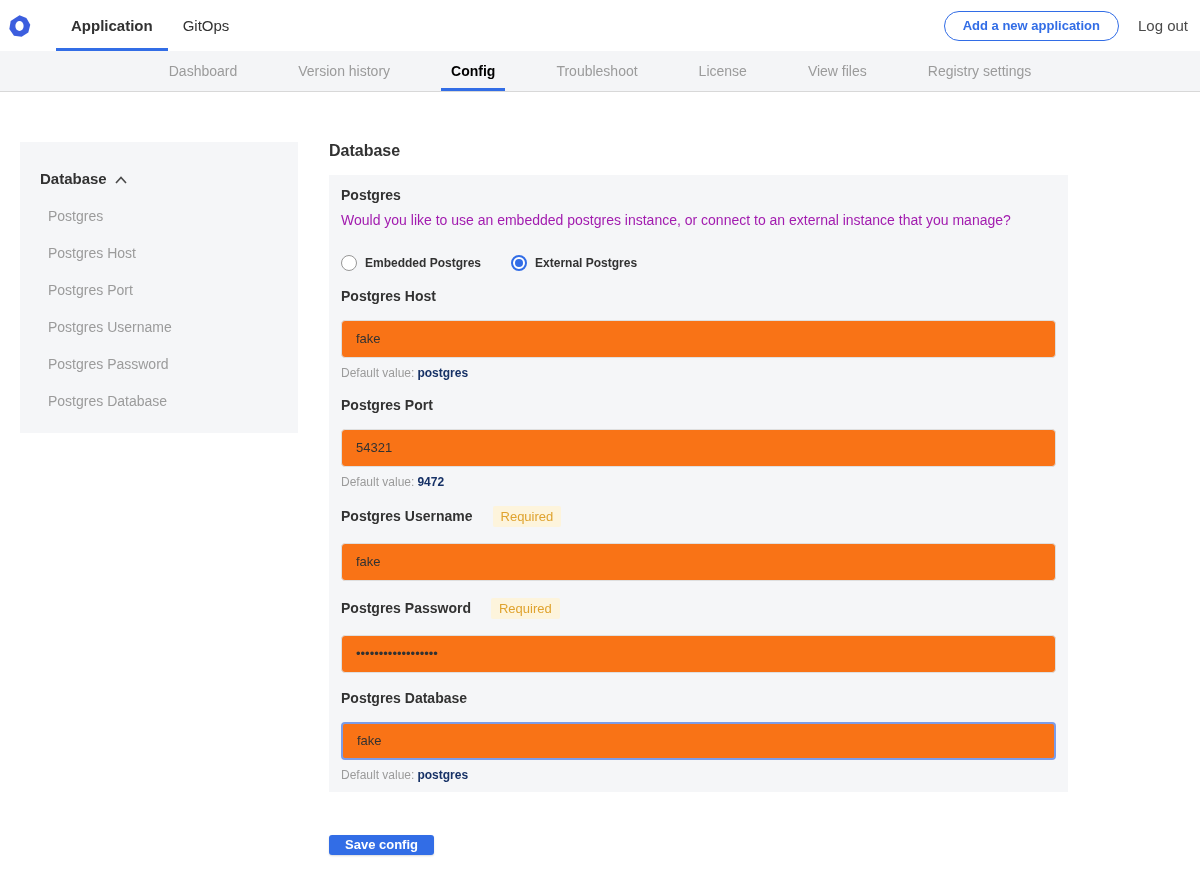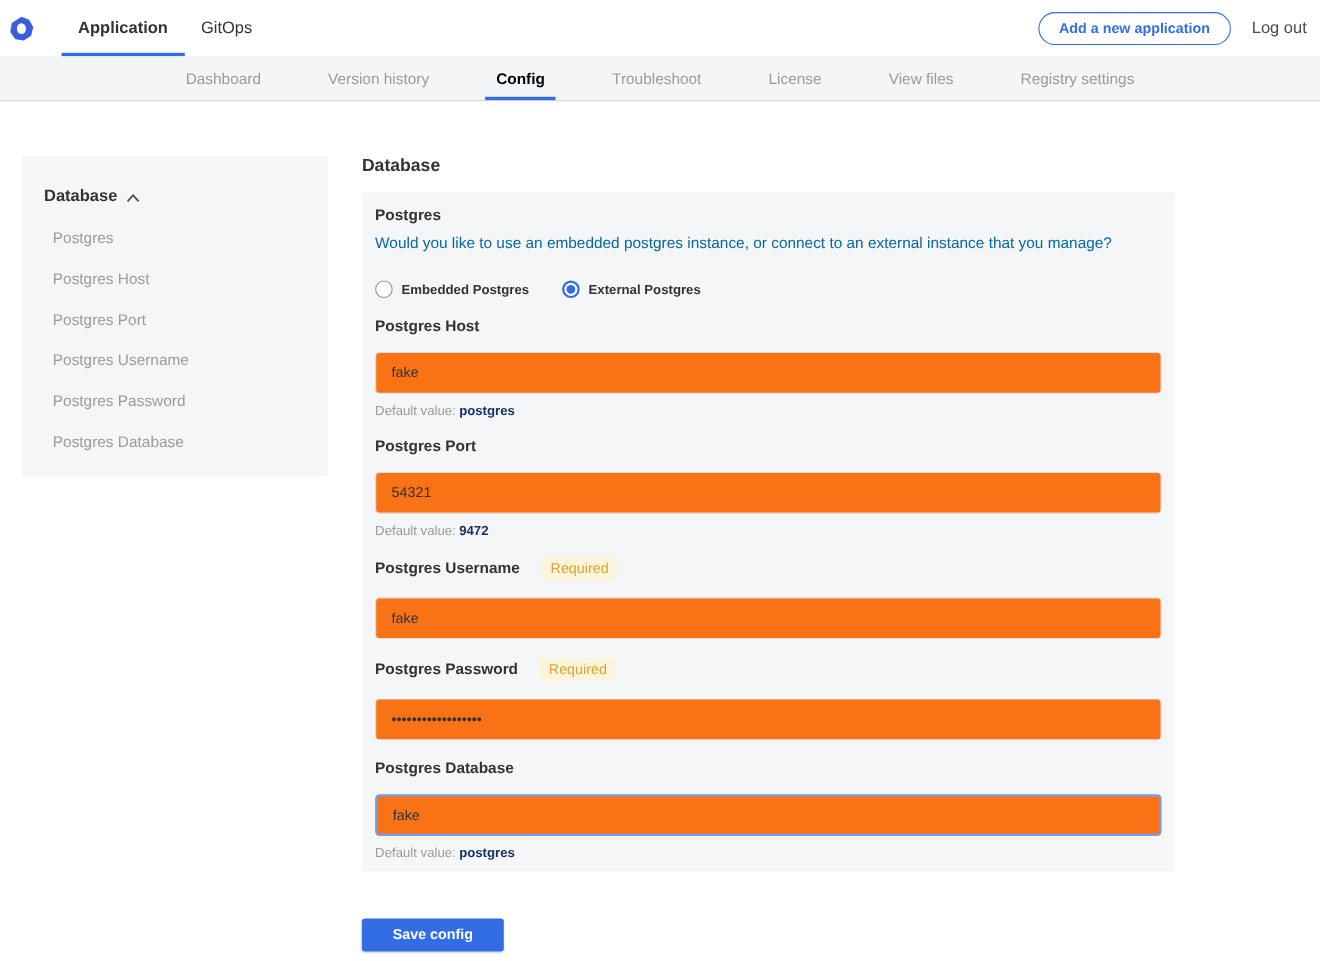--- a/index.html
+++ b/index.html
@@ -54,21 +54,21 @@
   .sidebar-item {
     font-size: 14px; color: #9b9b9b; margin-top: 21px; padding-left: 8px; cursor: pointer;
   }
 
   .main { margin-left: 31px; width: 739px; }
   .main-heading { font-size: 16px; font-weight: bold; color: #323232; margin-bottom: 15px; }
 
   .config-box { background: #f5f6f8; padding: 12px 12px 10px 12px; }
 
   .group-label { font-size: 14px; font-weight: bold; color: #323232; }
-  .group-desc { font-size: 14px; color: #0369a1; margin-top: 8px; line-height: 1.4; }
+  .group-desc { font-size: 14px; color: #a21caf; margin-top: 8px; line-height: 1.4; }
 
   .radio-row { display: flex; align-items: center; gap: 30px; margin-top: 24px; }
   .radio-option { display: flex; align-items: center; gap: 8px; cursor: pointer; }
   .radio-circle {
     width: 16px; height: 16px; border-radius: 50%; border: 1px solid #979797;
     background: #fff; display: inline-flex; align-items: center; justify-content: center;
     flex-shrink: 0;
   }
   .radio-circle.selected { border: 2px solid #326de6; }
   .radio-circle.selected::after {
@@ -87,21 +87,21 @@
     display: block; width: 100%; height: 38px; margin-top: 16px; border: 1px solid #dfdfdf;
     border-radius: 4px; background: #f97316; font-size: 13px; color: #323232;
     padding: 0 14px; outline: none; font-family: "Liberation Sans", sans-serif;
   }
   .text-input.focused { border: 2px solid #7c9ce8; }
   .helper { margin-top: 8px; font-size: 12px; }
   .helper-label { color: #9b9b9b; }
   .helper-value { color: #163166; font-weight: bold; margin-left: 3px; }
 
   .save-btn {
-    margin-top: 43px; height: 30px; padding: 0 28px; background: #326de6; border: none;
+    margin-top: 43px; height: 20px; padding: 0 16px; background: #326de6; border: none;
     border-radius: 3px; color: #ffffff; font-size: 13px; font-weight: bold; cursor: pointer;
     font-family: "Liberation Sans", sans-serif; box-shadow: 0 1px 2px rgba(0,0,0,0.15);
   }
 </style>
 </head>
 <body>
 
 <div class="topnav">
   <div class="logo-wrap">
     <span>

